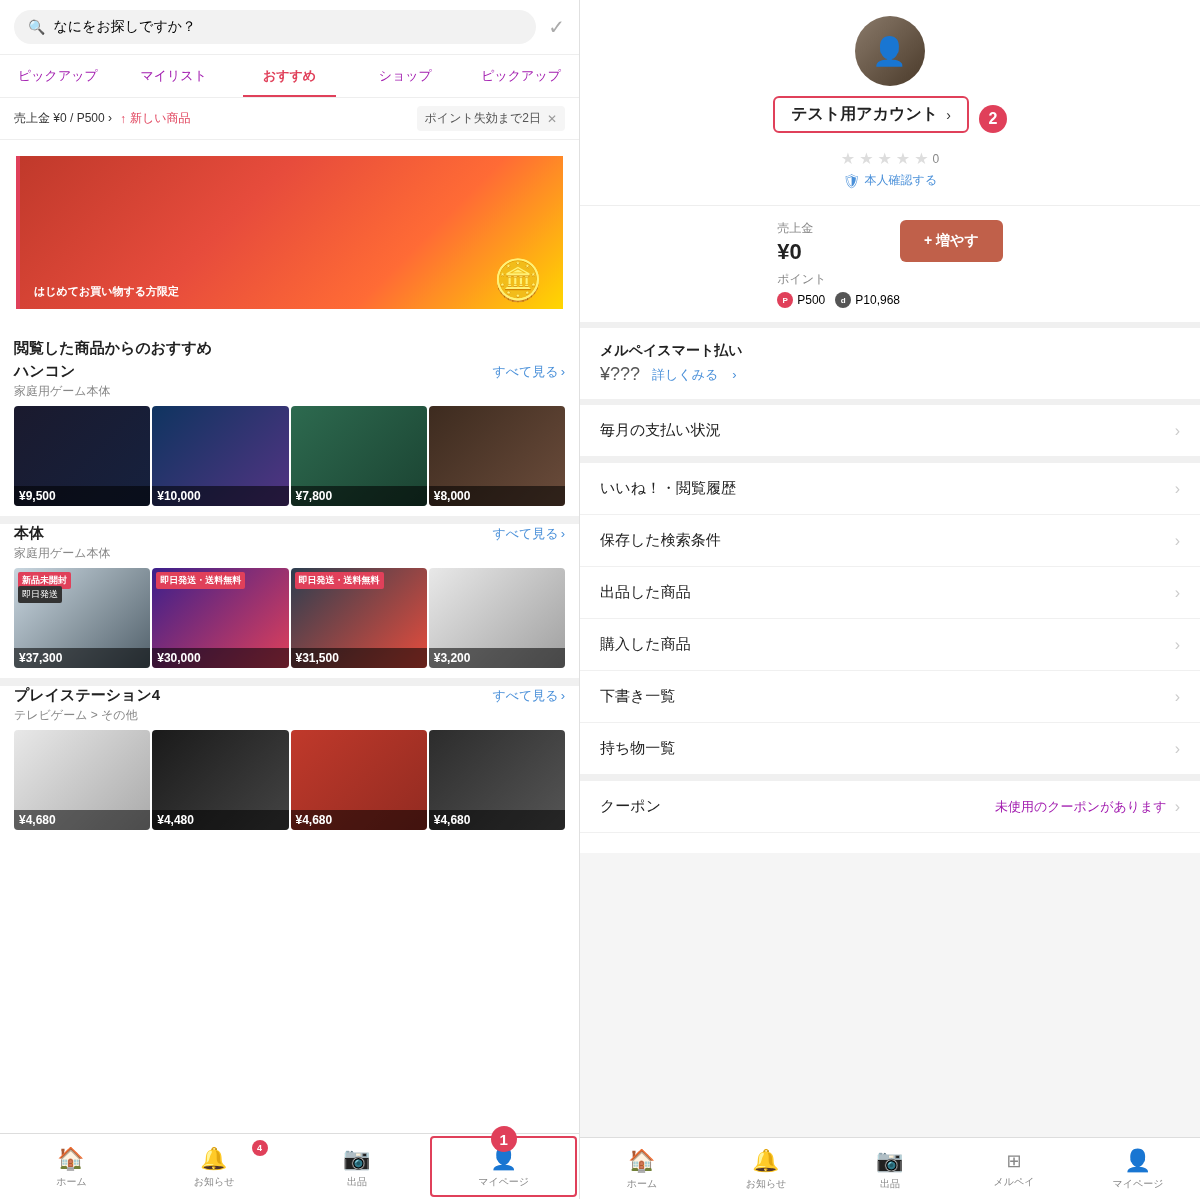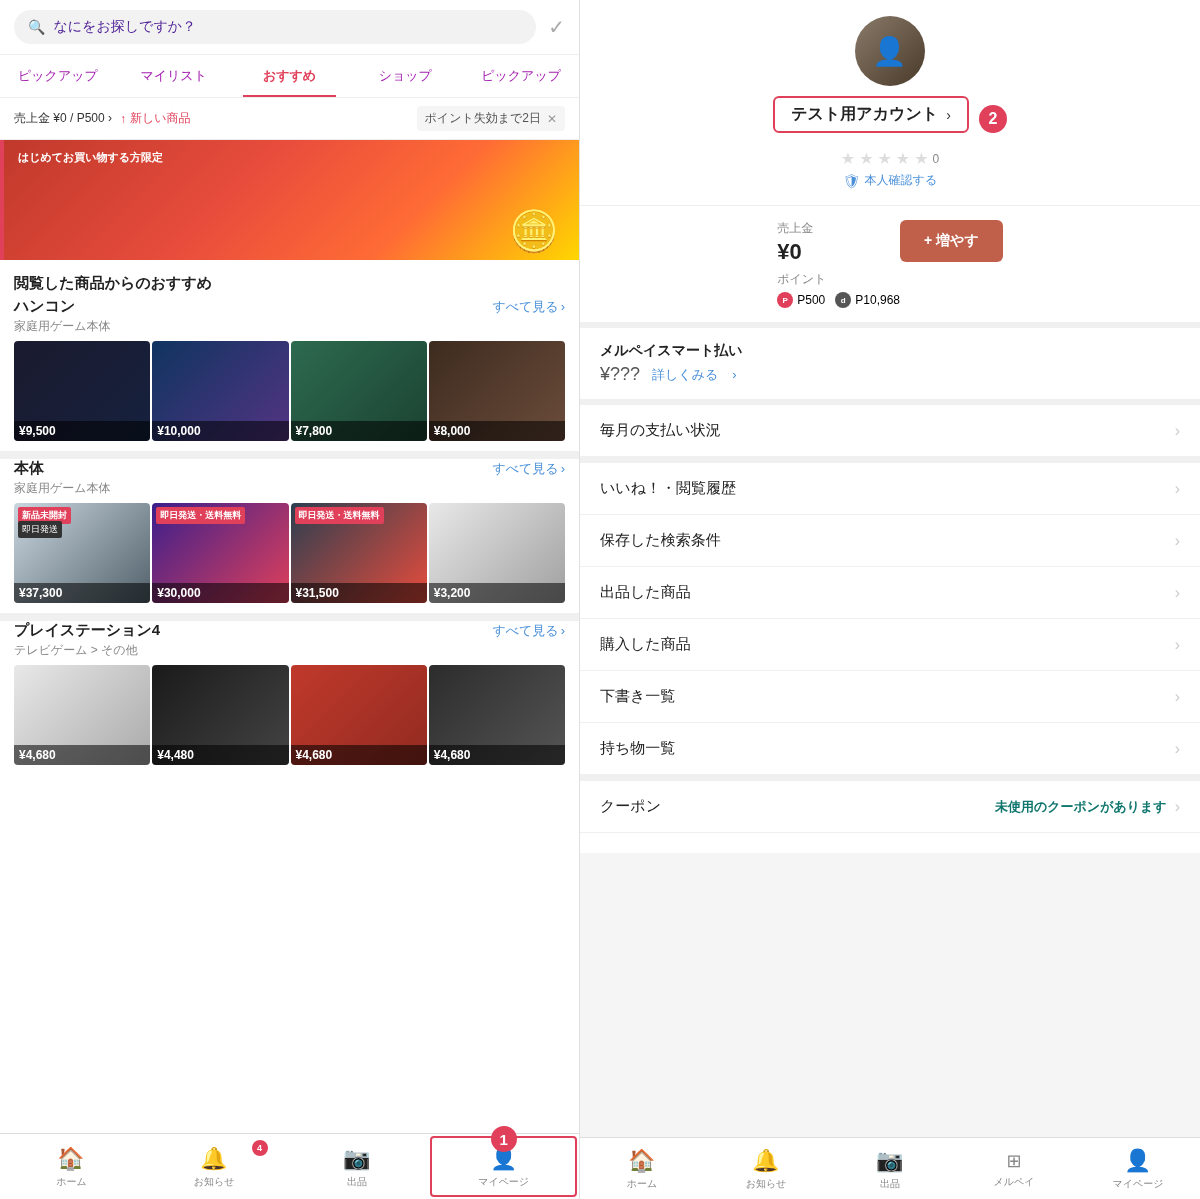--- a/index.html
+++ b/index.html
@@ -38,21 +38,21 @@
       background: #f2f2f2;
       border-radius: 20px;
       padding: 8px 14px;
       gap: 8px;
     }
     .search-input-wrap span.search-icon-svg {
       color: #999;
       font-size: 14px;
     }
     .search-placeholder {
-      color: #4c1d95;
+      color: #000000;
       font-size: 14px;
       text-align: right;
     }
     .check-icon {
       margin-left: 12px;
       color: #aaa;
       font-size: 20px;
     }
 
     
@@ -125,27 +125,27 @@
       gap: 6px;
     }
     .points-expire .x-btn {
       color: #999;
       cursor: pointer;
     }
     .spacer { flex: 1; }
 
     
     .banner {
-      margin: 0;
+      margin: 16px;
       position: relative;
-      height: 120px;
+      height: 153px;
       background: linear-gradient(135deg, #c0392b 0%, #e74c3c 40%, #ff6b35 70%, #ffd700 100%);
       overflow: hidden;
       display: flex;
-      align-items: flex-start;
+      align-items: flex-end;
       border-left: 4px solid #e0405a;
     }
     .banner-text-left {
       padding: 10px 14px;
       color: #fff;
       font-size: 11px;
       font-weight: bold;
       line-height: 1.4;
       flex-shrink: 0;
     }
@@ -523,23 +523,22 @@
     .menu-arrow {
       color: #ccc;
       font-size: 16px;
     }
     .menu-item-right {
       display: flex;
       align-items: center;
       gap: 8px;
     }
     .coupon-label {
-      color: #0f766e;
+      color: #a21caf;
       font-size: 13px;
-      font-weight: bold;
     }
 
     
     .bottom-nav-right {
       display: flex;
       border-top: 1px solid #ddd;
       background: #fff;
       margin-top: auto;
     }
     .bnr-item {

